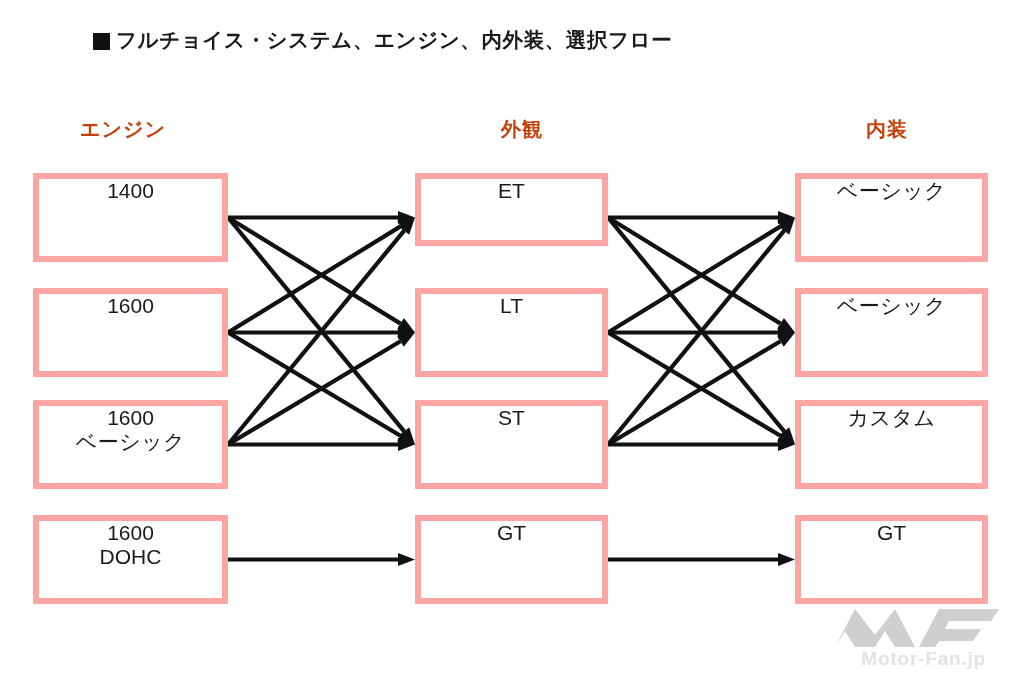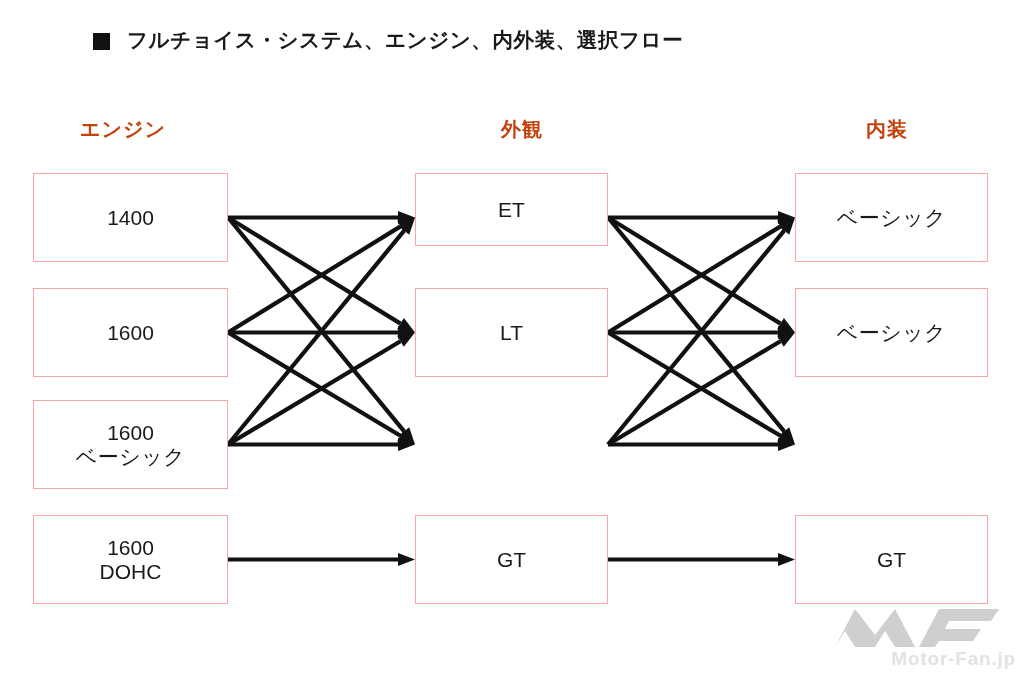--- a/index.html
+++ b/index.html
@@ -18,21 +18,21 @@
     overflow: hidden;
   }
 
   
   #title-row {
     position: absolute;
     left: 46px;
     top: 30px;
     display: flex;
     align-items: center;
-    gap: 17px;
+    gap: 6px;
     white-space: nowrap;
     padding-left: 47px;
   }
   #title-bullet {
     width: 17px;
     height: 17px;
     background: #111111;
     display: inline-block;
     flex: 0 0 auto;
     margin-top: 2px;
@@ -56,26 +56,25 @@
     line-height: 1;
   }
   #header-engine   { left: 80px;  top: 119px; }
   #header-exterior { left: 483px; top: 119px; margin-left: 18px; }
   #header-interior { left: 866px; top: 119px; }
 
   
   .node-box {
     position: absolute;
     box-sizing: border-box;
-    border: 1px solid #fca5a5;
+    border: 6px solid #fca5a5;
     background: #ffffff;
     display: flex;
     flex-direction: column;
     align-items: center;
-    justify-content: center;
     z-index: 3;
   }
   .node-line {
     font-size: 21px;
     color: #1a1a1a;
     line-height: 1.12;
     white-space: nowrap;
     text-align: center;
   }
   .node-line.jp { letter-spacing: 0.5px; }
@@ -96,21 +95,21 @@
     position: absolute;
     right: 18px;
     bottom: 8px;
     width: 175px;
     height: 72px;
     z-index: 1;
     pointer-events: none;
   }
   #watermark-text {
     position: absolute;
-    right: 8px;
+    right: 38px;
     bottom: 9px;
     font-size: 19px;
     font-weight: 700;
     color: #e2e2e2;
     letter-spacing: 0.8px;
     z-index: 1;
     white-space: nowrap;
   }
 </style>
 </head>
@@ -224,29 +223,35 @@
     <div class="node-line">1600</div>
     <div class="node-line">DOHC</div>
   </div>
 
   <div class="node-box" style="left: 415px; top: 173px; width: 193px; height: 73px;">
     <div class="node-line">ET</div>
   </div>
   <div class="node-box" style="left: 415px; top: 288px; width: 193px; height: 89px;">
     <div class="node-line">LT</div>
   </div>
+  <div class="node-box" style="left: 415px; top: 400px; width: 193px; height: 89px;">
+    <div class="node-line">ST</div>
+  </div>
   <div class="node-box" style="left: 415px; top: 515px; width: 193px; height: 89px;">
     <div class="node-line">GT</div>
   </div>
 
   <div class="node-box" style="left: 795px; top: 173px; width: 193px; height: 89px;">
     <div class="node-line jp">ベーシック</div>
   </div>
   <div class="node-box" style="left: 795px; top: 288px; width: 193px; height: 89px;">
     <div class="node-line jp">ベーシック</div>
+  </div>
+  <div class="node-box" style="left: 795px; top: 400px; width: 193px; height: 89px;">
+    <div class="node-line jp">カスタム</div>
   </div>
   <div class="node-box" style="left: 795px; top: 515px; width: 193px; height: 89px;">
     <div class="node-line">GT</div>
   </div>
 
   <svg id="watermark" viewBox="0 0 175 72" xmlns="http://www.w3.org/2000/svg">
     <polygon points="4,48 24,10 44,36 64,10 84,48 64,48 54,32 44,48 24,48 14,32 4,48" fill="#cfcfcf"></polygon>
     <polygon points="88,48 108,10 168,10 160,22 118,22 114,30 150,30 142,42 108,42 104,48" fill="#cfcfcf"></polygon>
   </svg>
   <div id="watermark-text">Motor-Fan.jp</div>

